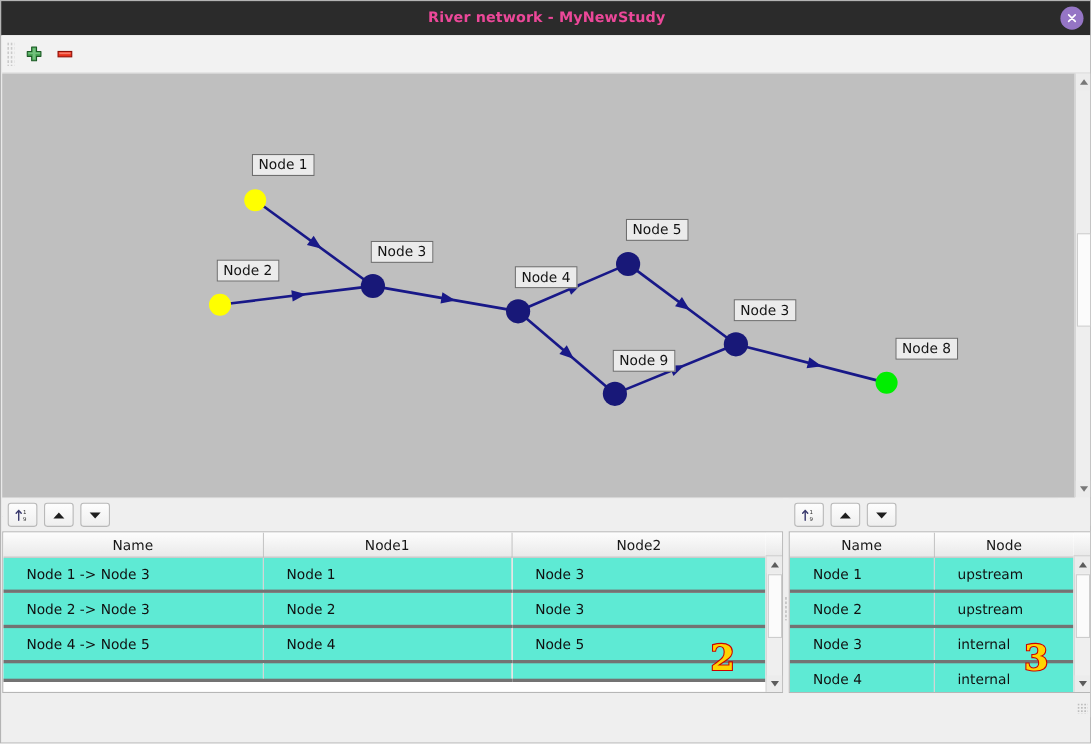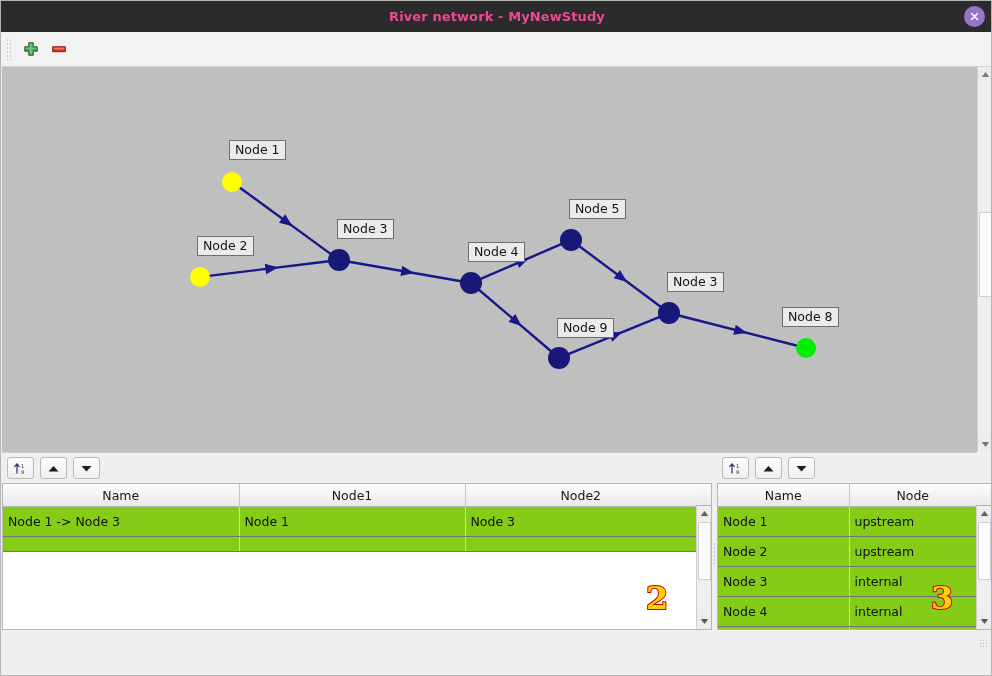--- a/index.html
+++ b/index.html
@@ -276,23 +276,23 @@
     border-bottom: 1px solid #b6b6b6;
     font-weight: normal;
     font-size: 12.5px;
     color: #171717;
     text-align: center;
     padding: 0;
   }
   table.grid td {
     height: 29px;
     border-right: 1px solid #d4d4d4;
-    border-bottom: 1px solid #737373;
-    padding: 0 0 0 5px;
-    background: #84cc16;
+    border-bottom: 3px solid #737373;
+    padding: 0 0 0 21px;
+    background: #5eead4;
     white-space: nowrap;
     overflow: hidden;
   }
   table.grid td.empty { height: 14px; }
 
   .tbl-scroll-v {
     position: absolute;
     right: 0;
     top: 22px;
     bottom: 0;
@@ -395,21 +395,21 @@
           </g>
       </svg>
       <div id="labels-group">
           <div class="node-label" style="left: 227px; top: 73px;">Node 1</div>
           <div class="node-label" style="left: 195px; top: 169px;">Node 2</div>
           <div class="node-label" style="left: 335px; top: 152px;">Node 3</div>
           <div class="node-label" style="left: 466px; top: 175px;">Node 4</div>
           <div class="node-label" style="left: 567px; top: 132px;">Node 5</div>
           <div class="node-label" style="left: 555px; top: 251px;">Node 9</div>
           <div class="node-label" style="left: 665px; top: 205px;">Node 3</div>
-          <div class="node-label" style="left: 780px; top: 240px;">Node 8</div>
+          <div class="node-label" style="left: 812px; top: 240px;">Node 8</div>
         </div>
 
     </div>
 
     <div class="sb-v">
       <div class="sb-arrow" style="top:0;left:0">
         <svg width="9" height="7" viewBox="0 0 9 7">
           <path d="M4.5 1 L8.2 6 L0.8 6 Z" fill="#787878"></path>
         </svg>
       </div>
@@ -478,20 +478,30 @@
                   <th style="border-right: none;">Node2</th>
                 </tr>
               </thead>
             <tbody id="reach-body">
                 <tr>
                   <td>Node 1 -&gt; Node 3</td>
                   <td>Node 1</td>
                   <td style="border-right: none;">Node 3</td>
                 </tr>
                 <tr>
+                  <td>Node 2 -&gt; Node 3</td>
+                  <td>Node 2</td>
+                  <td style="border-right: none;">Node 3</td>
+                </tr>
+                <tr>
+                  <td>Node 4 -&gt; Node 5</td>
+                  <td>Node 4</td>
+                  <td style="border-right: none;">Node 5</td>
+                </tr>
+                <tr>
                   <td class="empty"></td>
                   <td class="empty"></td>
                   <td class="empty" style="border-right: none;"></td>
                 </tr>
               </tbody>
           </table>
         </div>
         <div class="tbl-scroll-head"></div>
         <div class="tbl-scroll-v">
           <div class="sb-arrow" style="top:0;left:0">

